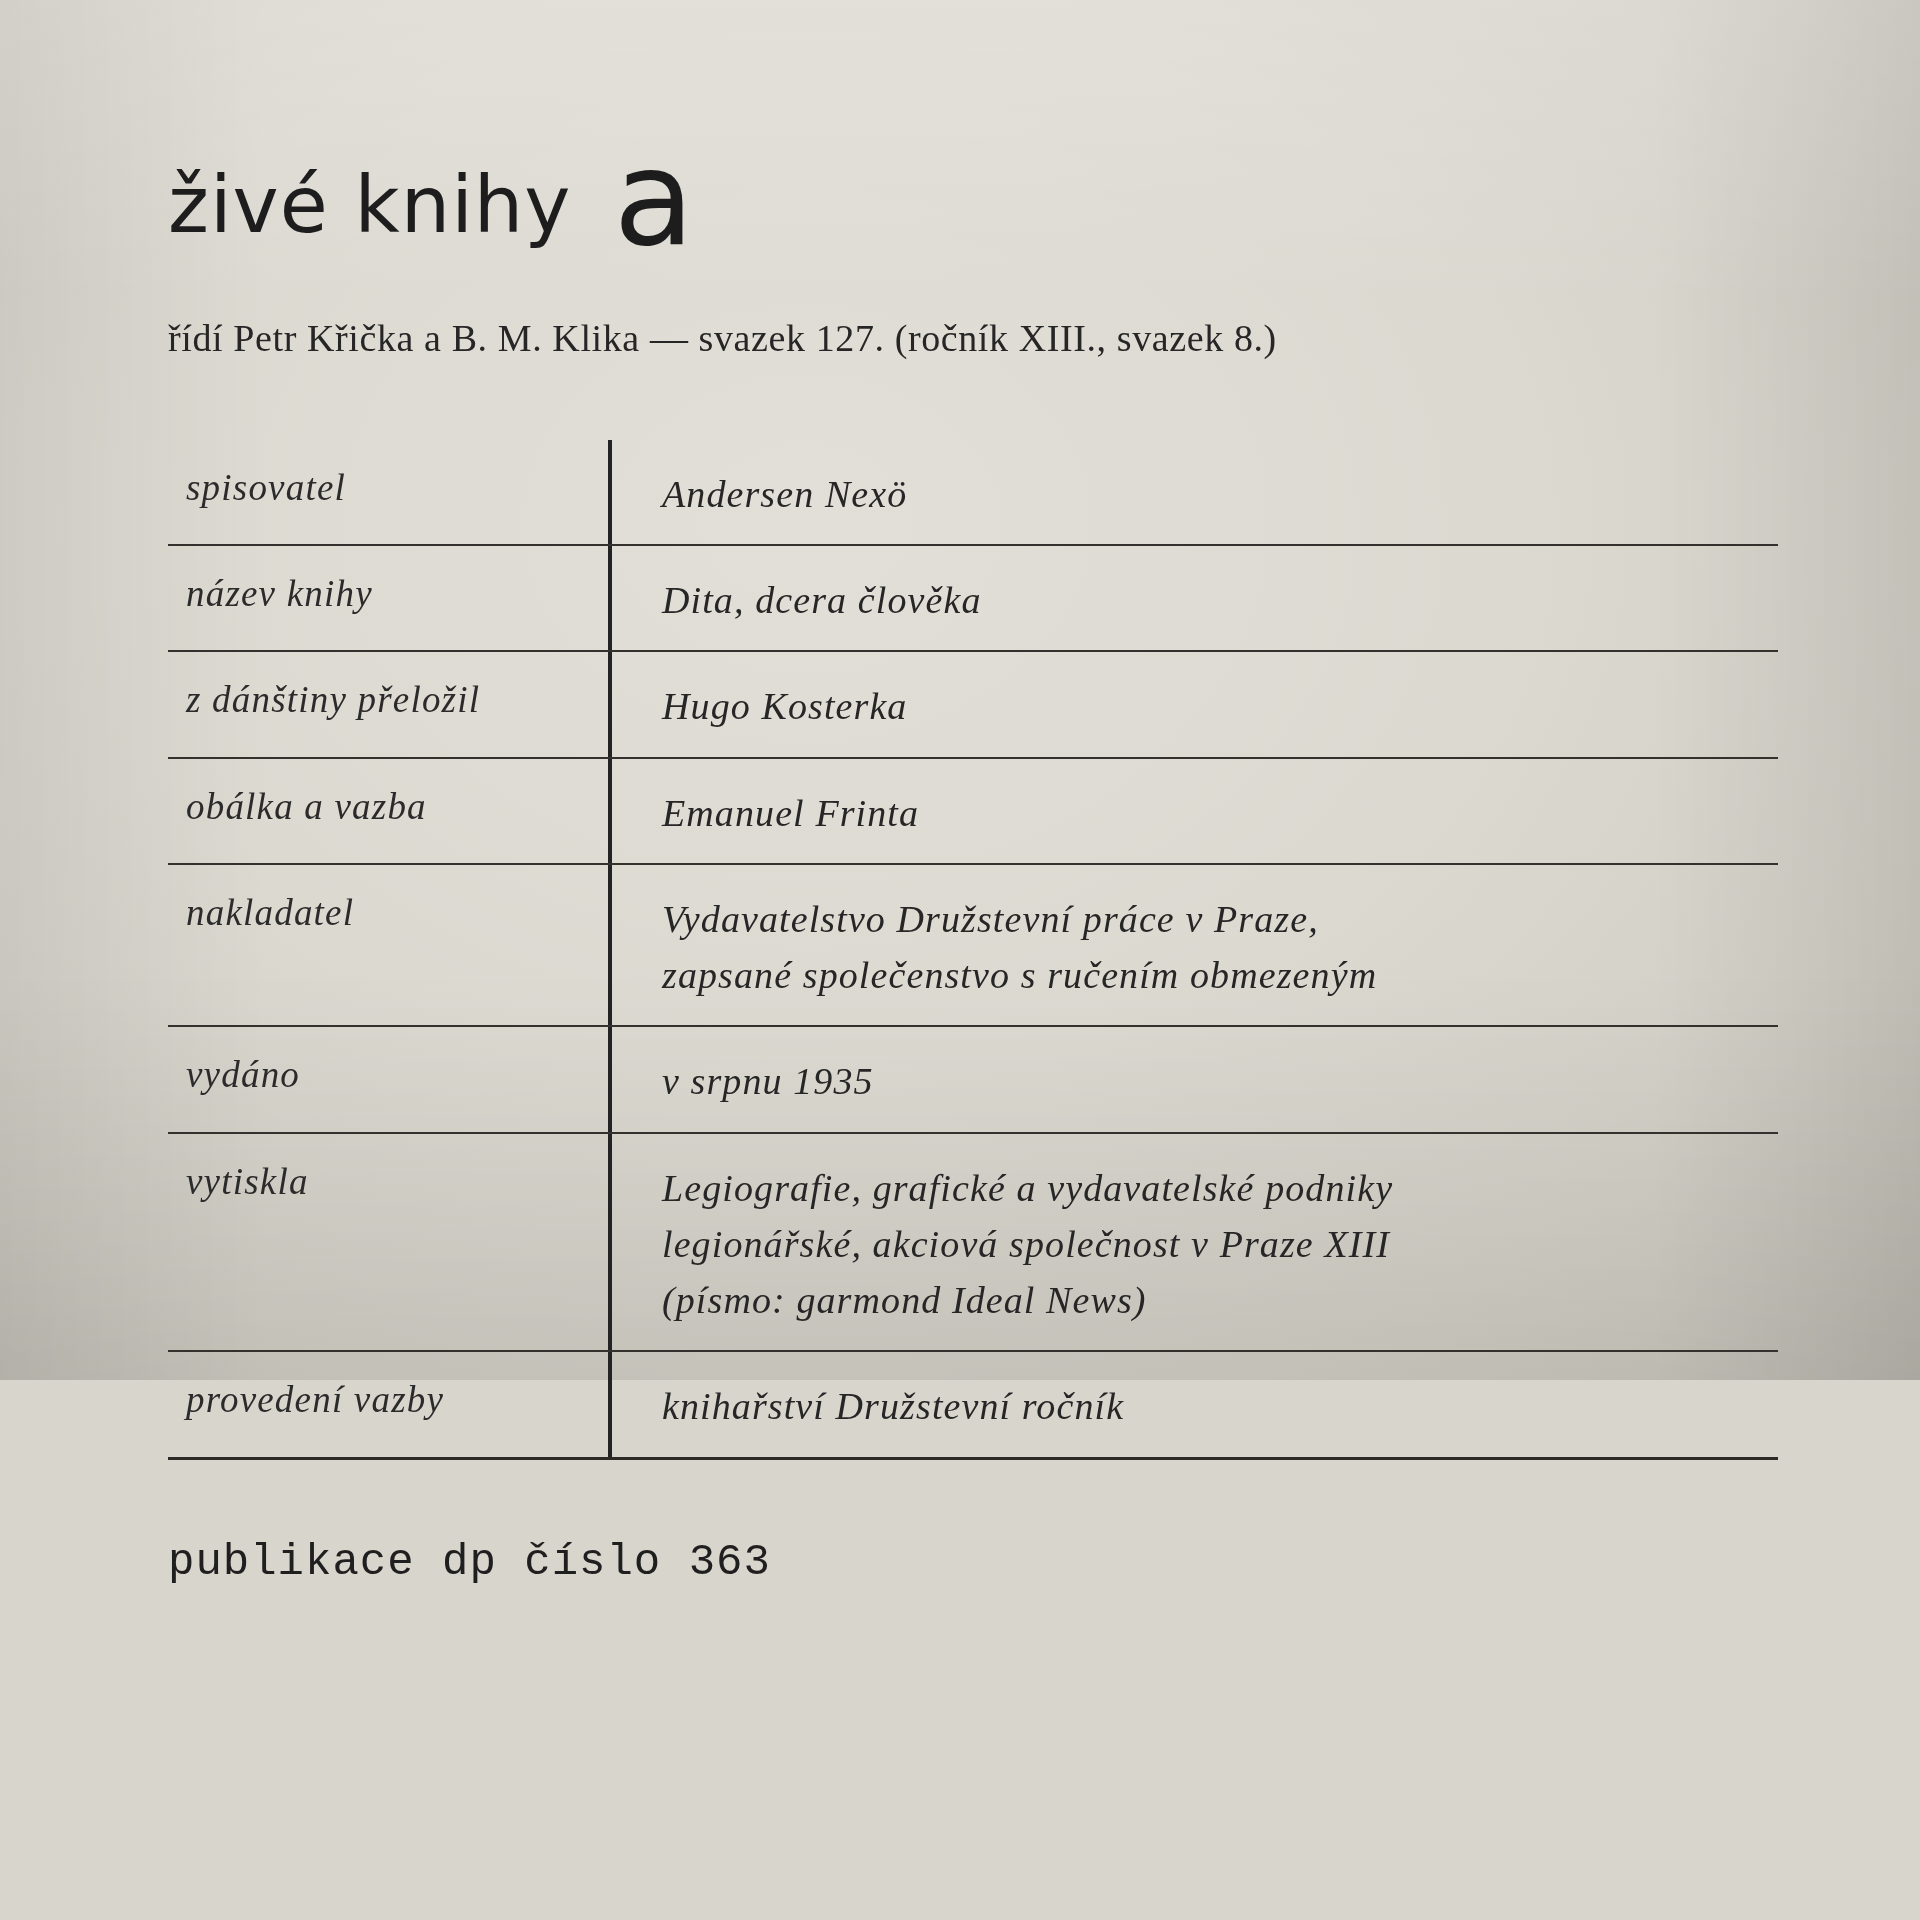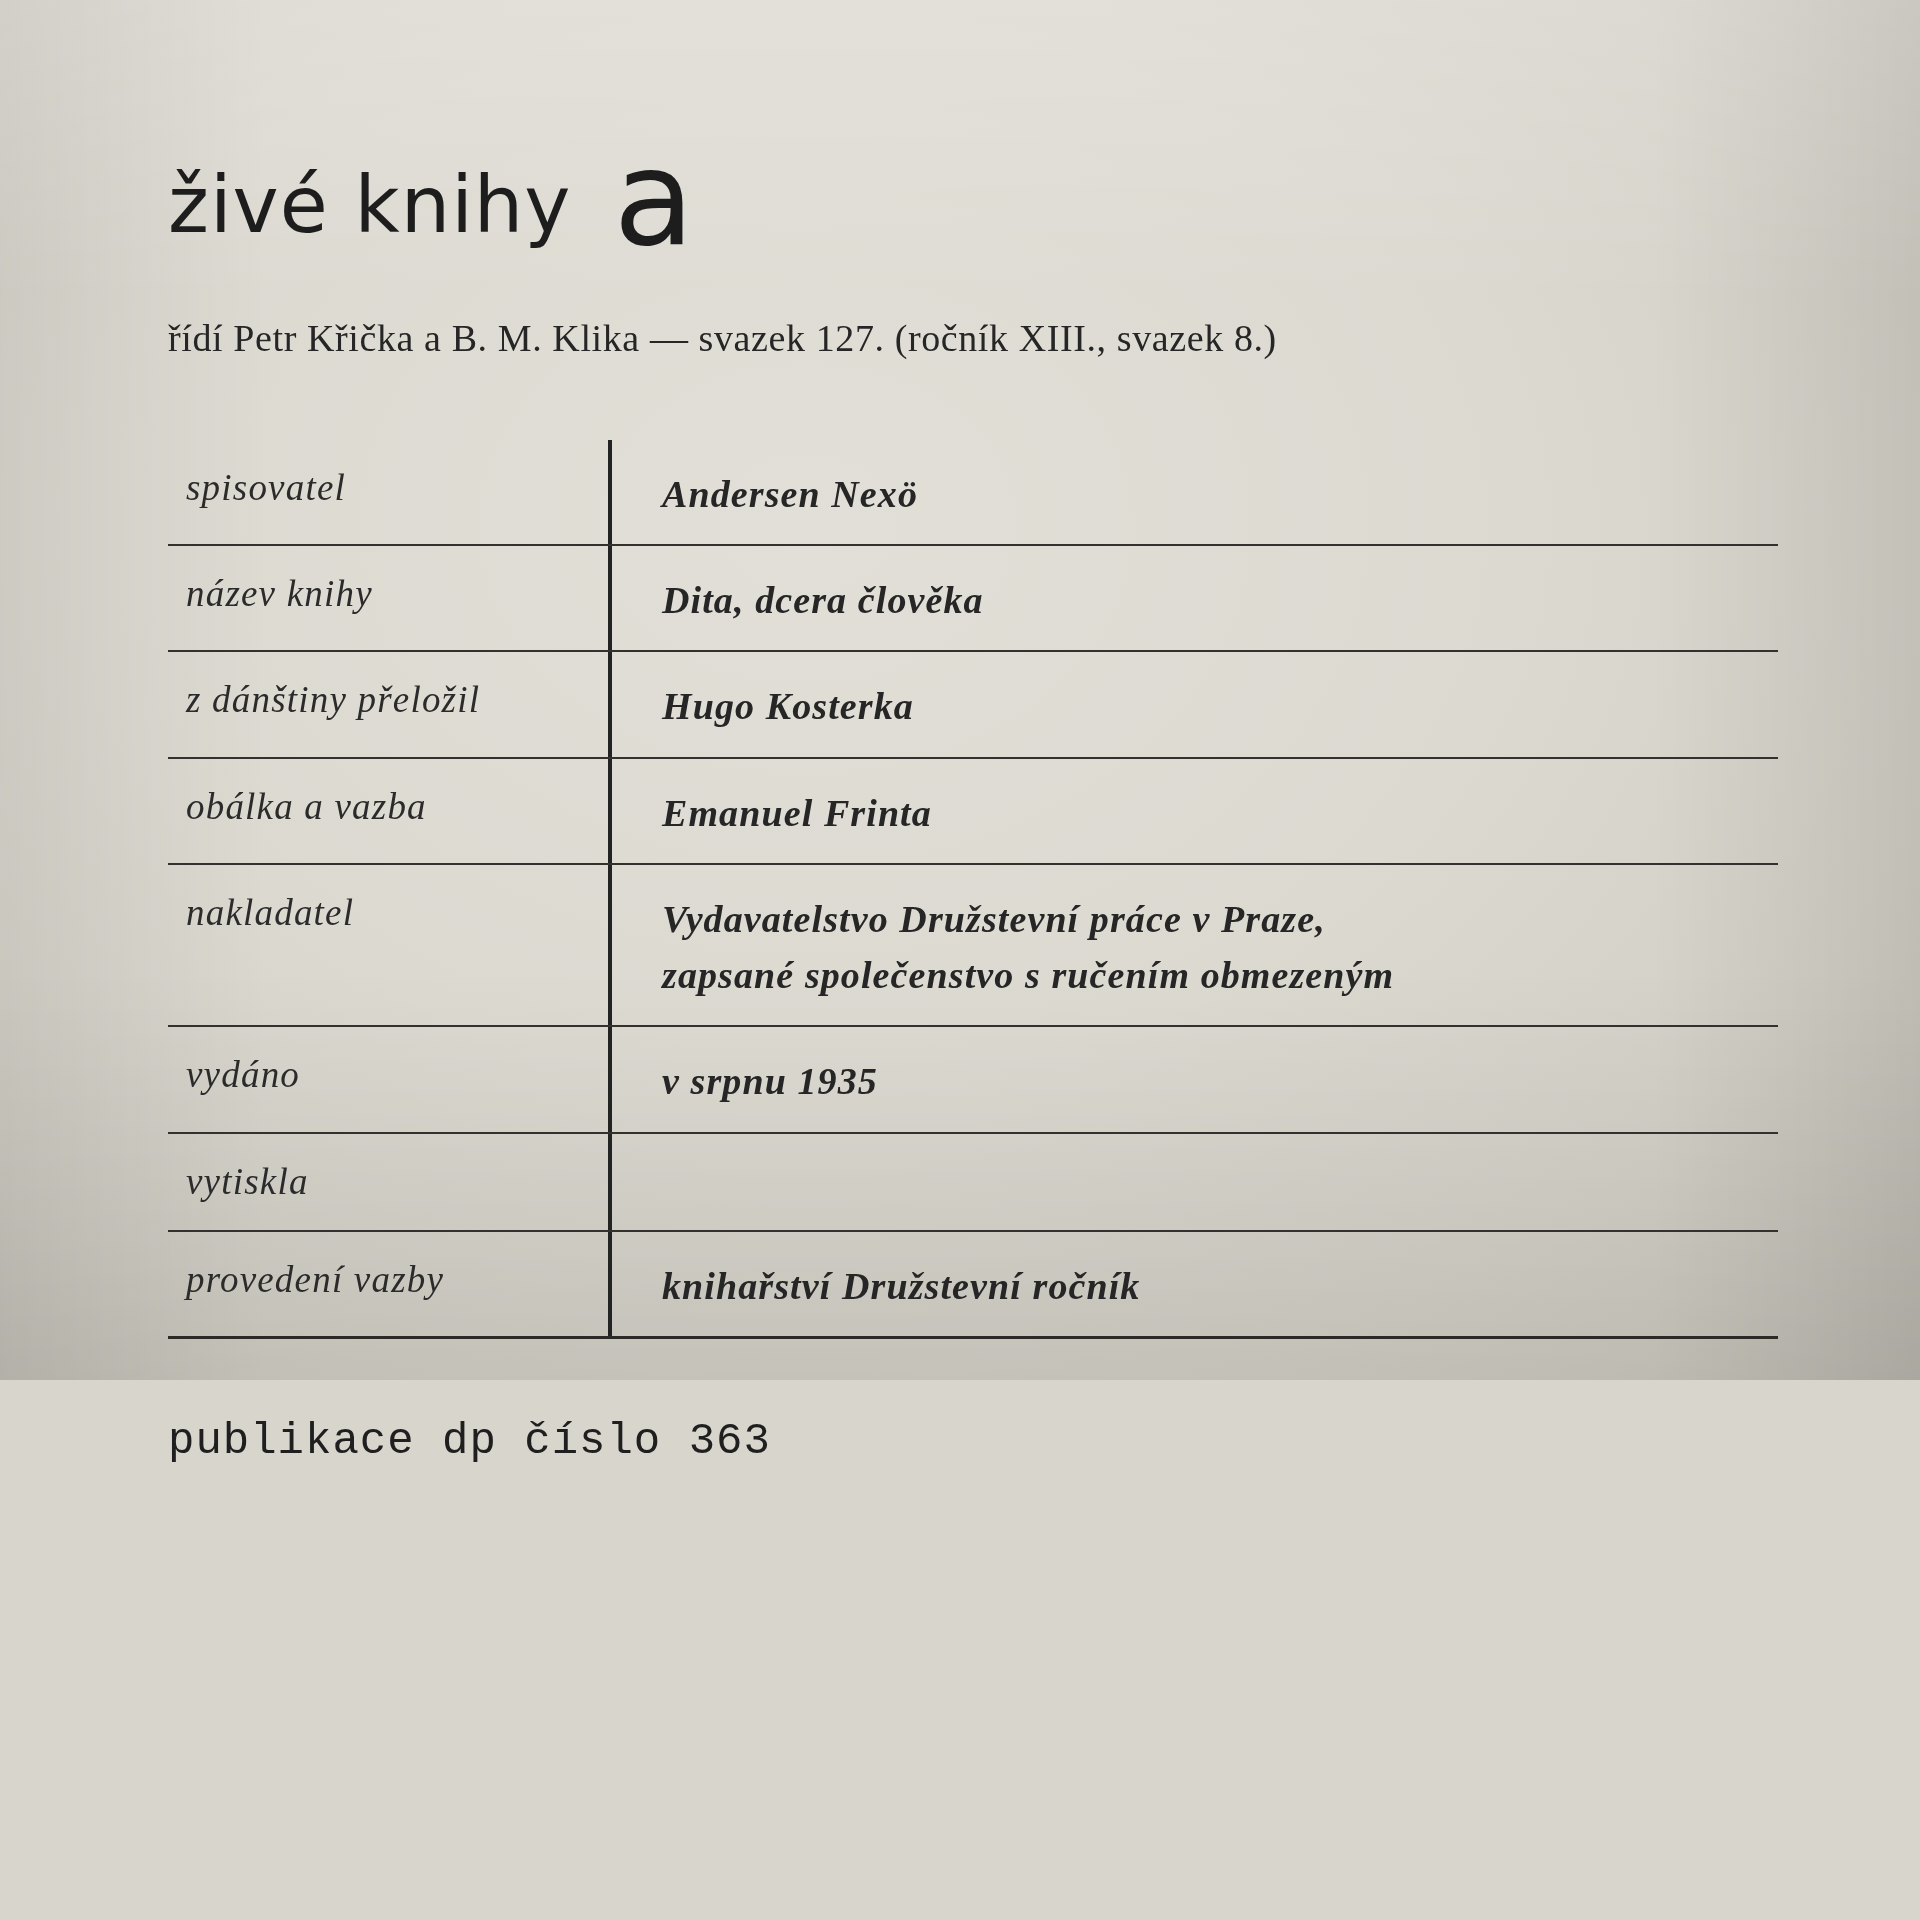--- a/index.html
+++ b/index.html
@@ -109,21 +109,20 @@
   }
   .cell-value {
     flex: 1;
     box-sizing: border-box;
     padding: 26px 10px 22px 54px;
     font-style: italic;
     font-size: 38px;
     letter-spacing: 1.1px;
     color: #262626;
     line-height: 1.48;
-    font-weight: bold;
   }
   .cell-value .line {
     display: block;
     white-space: nowrap;
   }
 
   
   .footer {
     margin-top: 77px;
     font-family: Liberation Mono, monospace;
@@ -180,20 +179,25 @@
             </div>
           </div>
           <div class="row">
             <div class="cell-label">vydáno</div>
             <div class="cell-value">
               <span class="line">v srpnu 1935</span>
             </div>
           </div>
           <div class="row">
             <div class="cell-label">vytiskla</div>
+            <div class="cell-value">
+              <span class="line">Legiografie, grafické a vydavatelské podniky</span>
+              <span class="line">legionářské, akciová společnost v Praze XIII</span>
+              <span class="line">(písmo: garmond Ideal News)</span>
+            </div>
           </div>
           <div class="row row-last">
             <div class="cell-label">provedení vazby</div>
             <div class="cell-value">
               <span class="line">knihařství Družstevní ročník</span>
             </div>
           </div>
         </div>
     </div>
 

